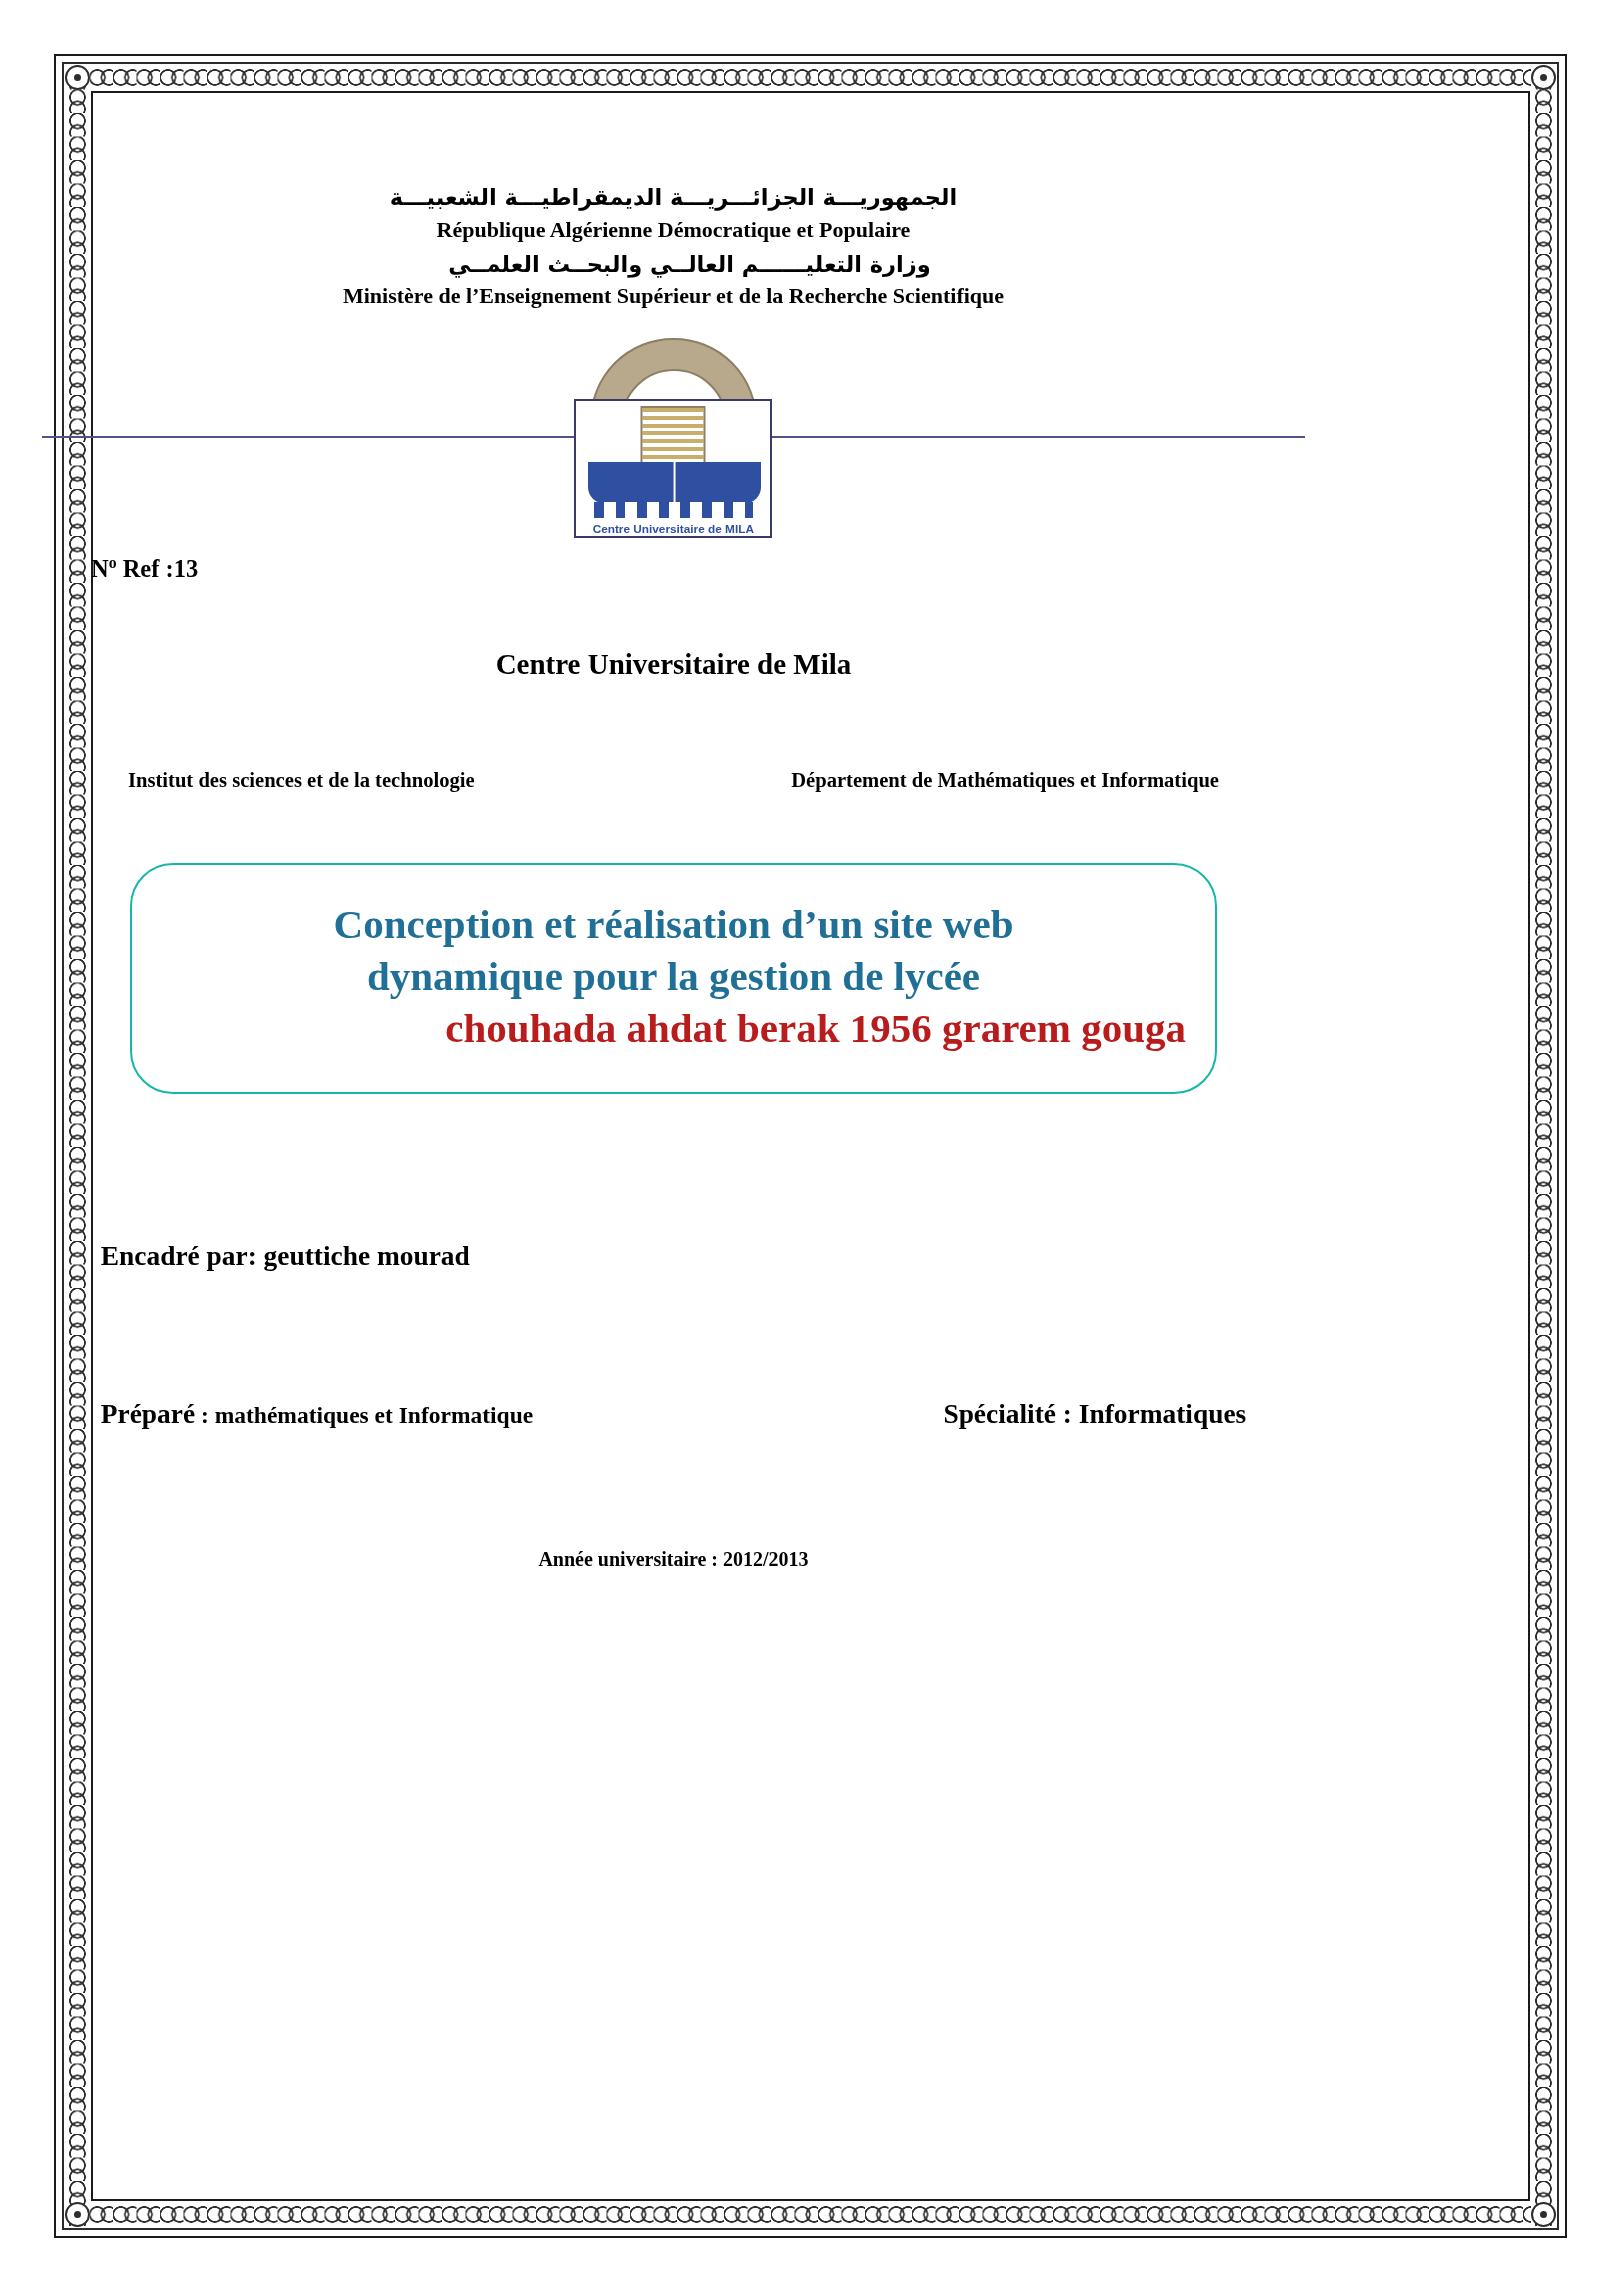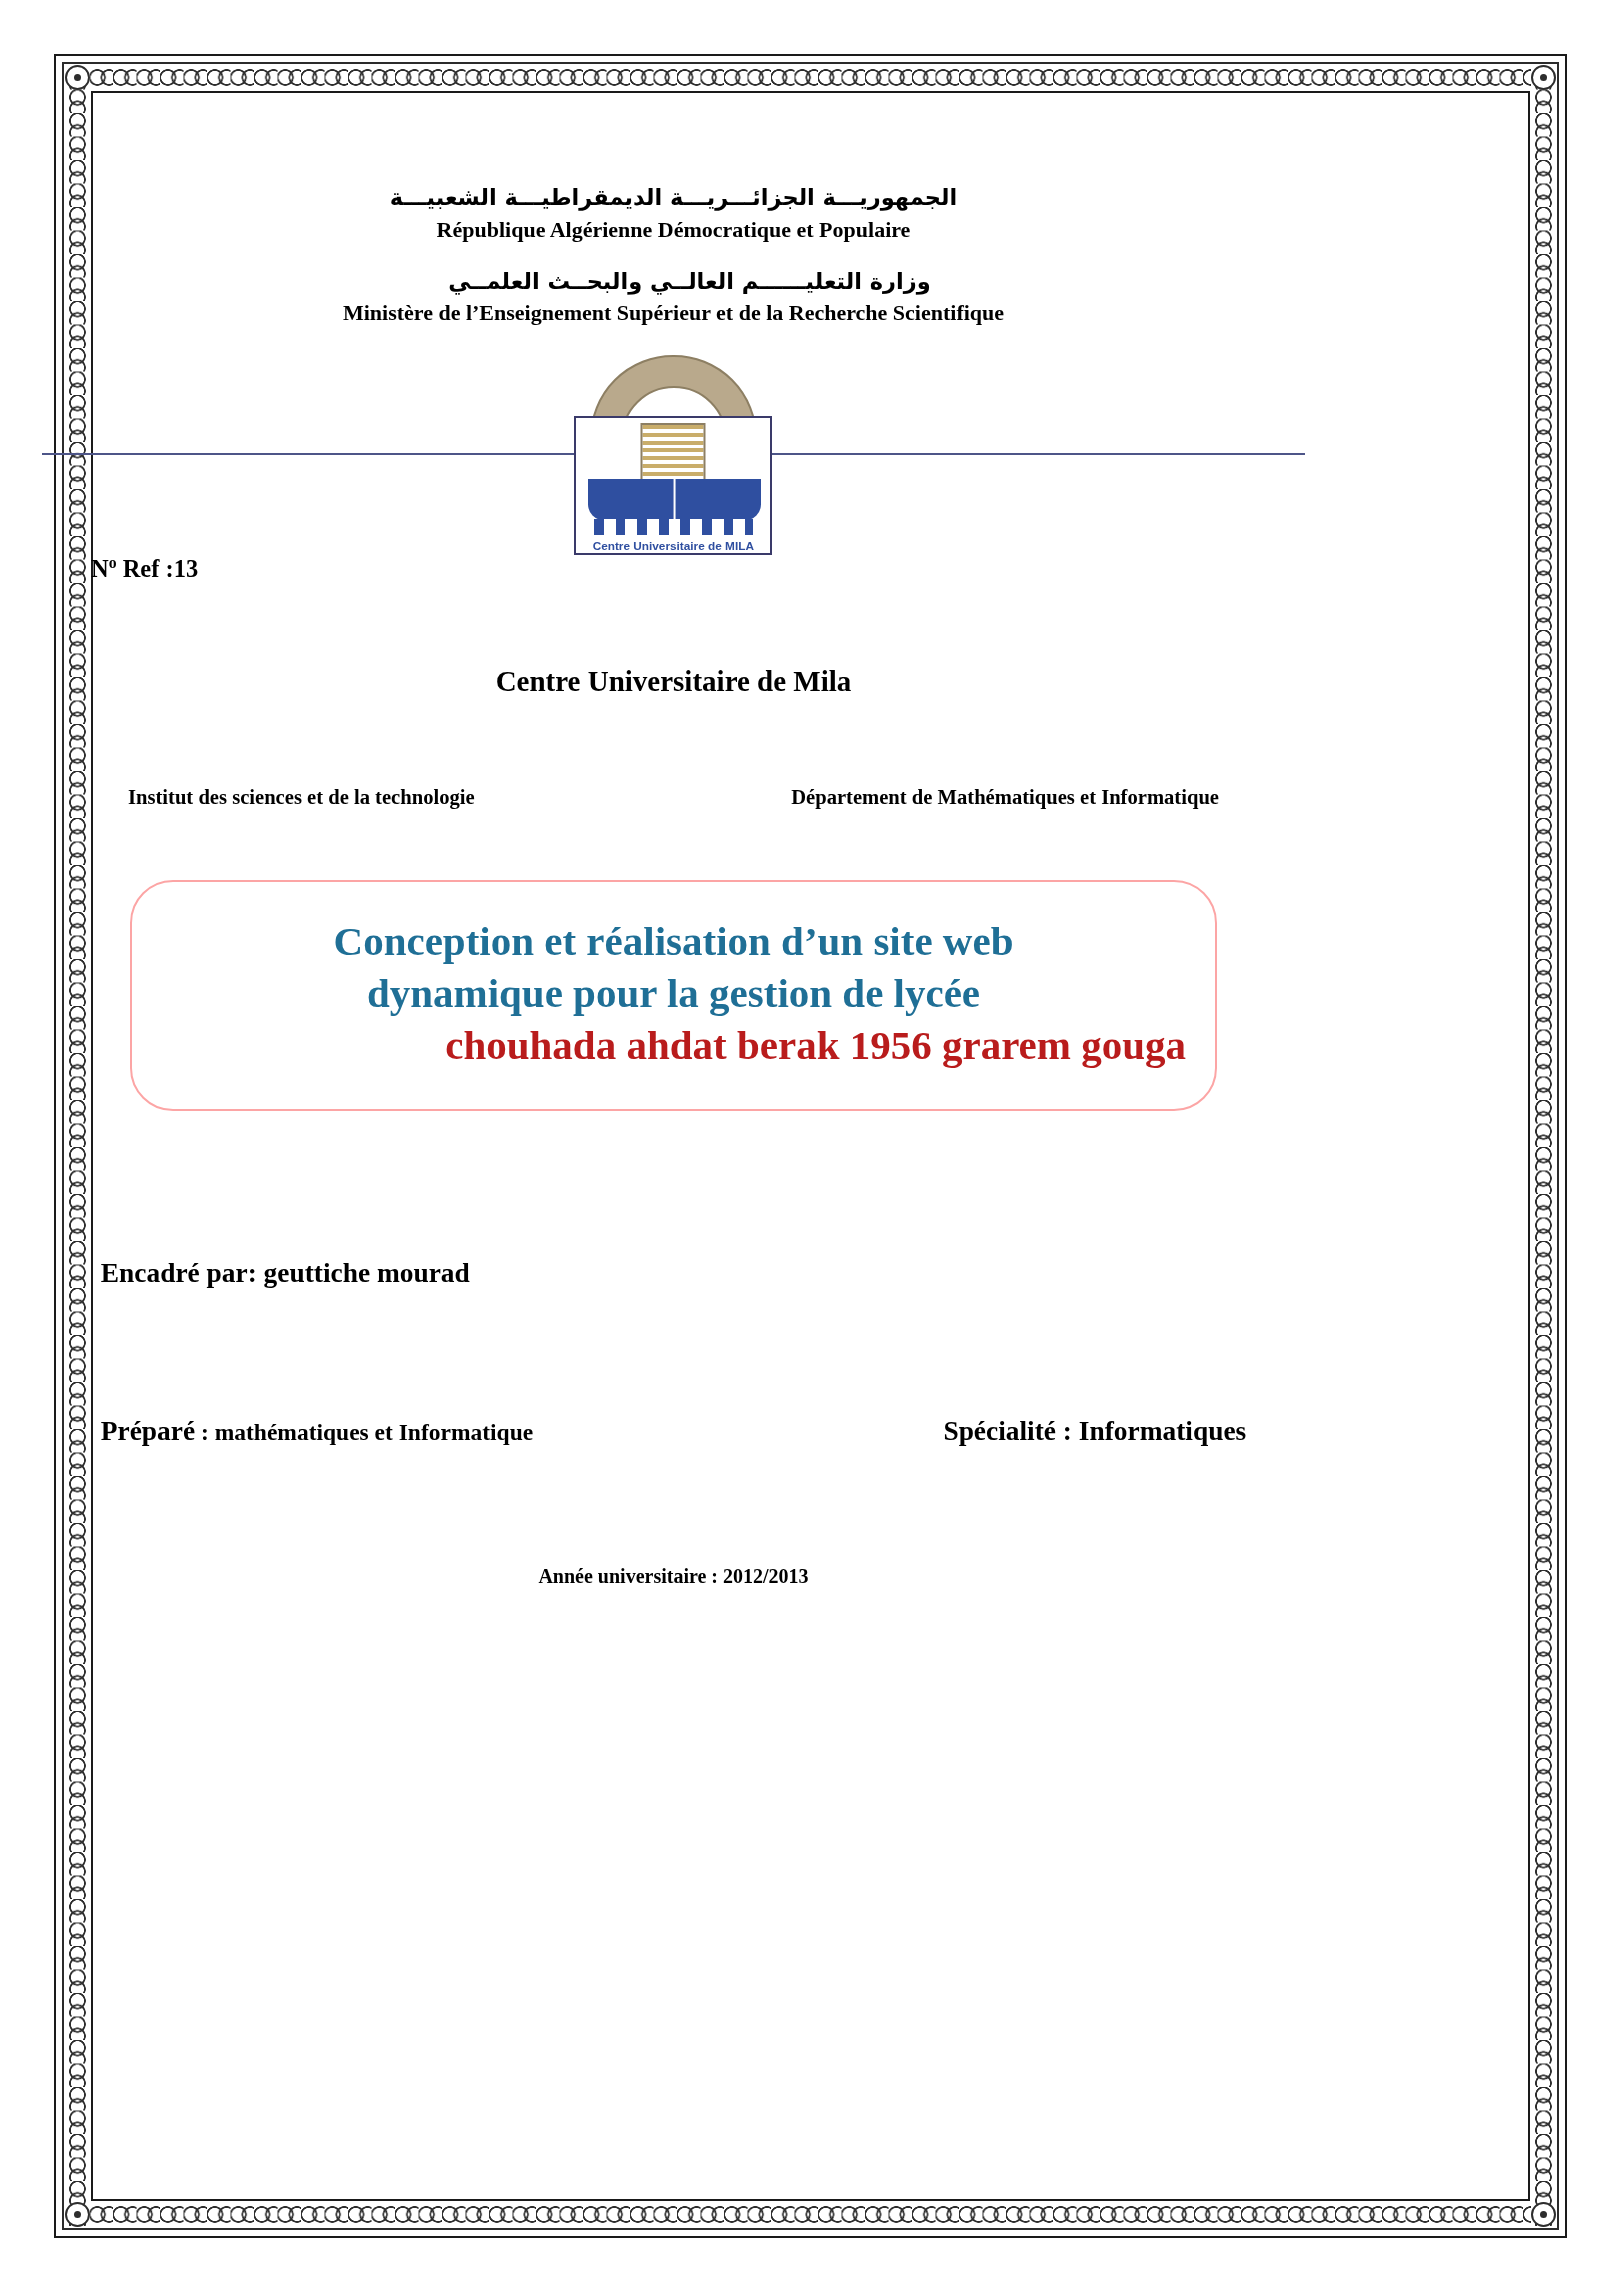--- a/index.html
+++ b/index.html
@@ -111,21 +111,21 @@
     font-family: "DejaVu Sans", sans-serif;
     font-size: 22.5px;
     font-weight: bold;
     direction: rtl;
     letter-spacing: 0.5px;
   }
   .fr-line {
     font-size: 22px;
     font-weight: bold;
   }
-  .ar-line2 { margin-top: 19px; padding-left: 32px; }
+  .ar-line2 { margin-top: 2px; padding-left: 32px; }
 
   
   .logo-row {
     position: relative;
     height: 255px;
     margin-top: 25.5px;
   }
   .hrule {
     position: absolute;
     left: -49px;
@@ -246,21 +246,21 @@
     display: flex;
     justify-content: space-between;
     margin-top: 88px;
     padding: 0 37px 0 37px;
     font-size: 20.6px;
     font-weight: bold;
   }
 
   .title-box {
     margin: 71px 39px 0 39px;
-    border: 2px solid #fca5a5;
+    border: 2px solid #14b8a6;
     border-radius: 43px;
     padding: 33px 29px 37px 29px;
     text-align: center;
   }
   .title-box .t-line {
     font-size: 41px;
     font-weight: bold;
     color: #1f6f96;
     line-height: 1.28;
   }

